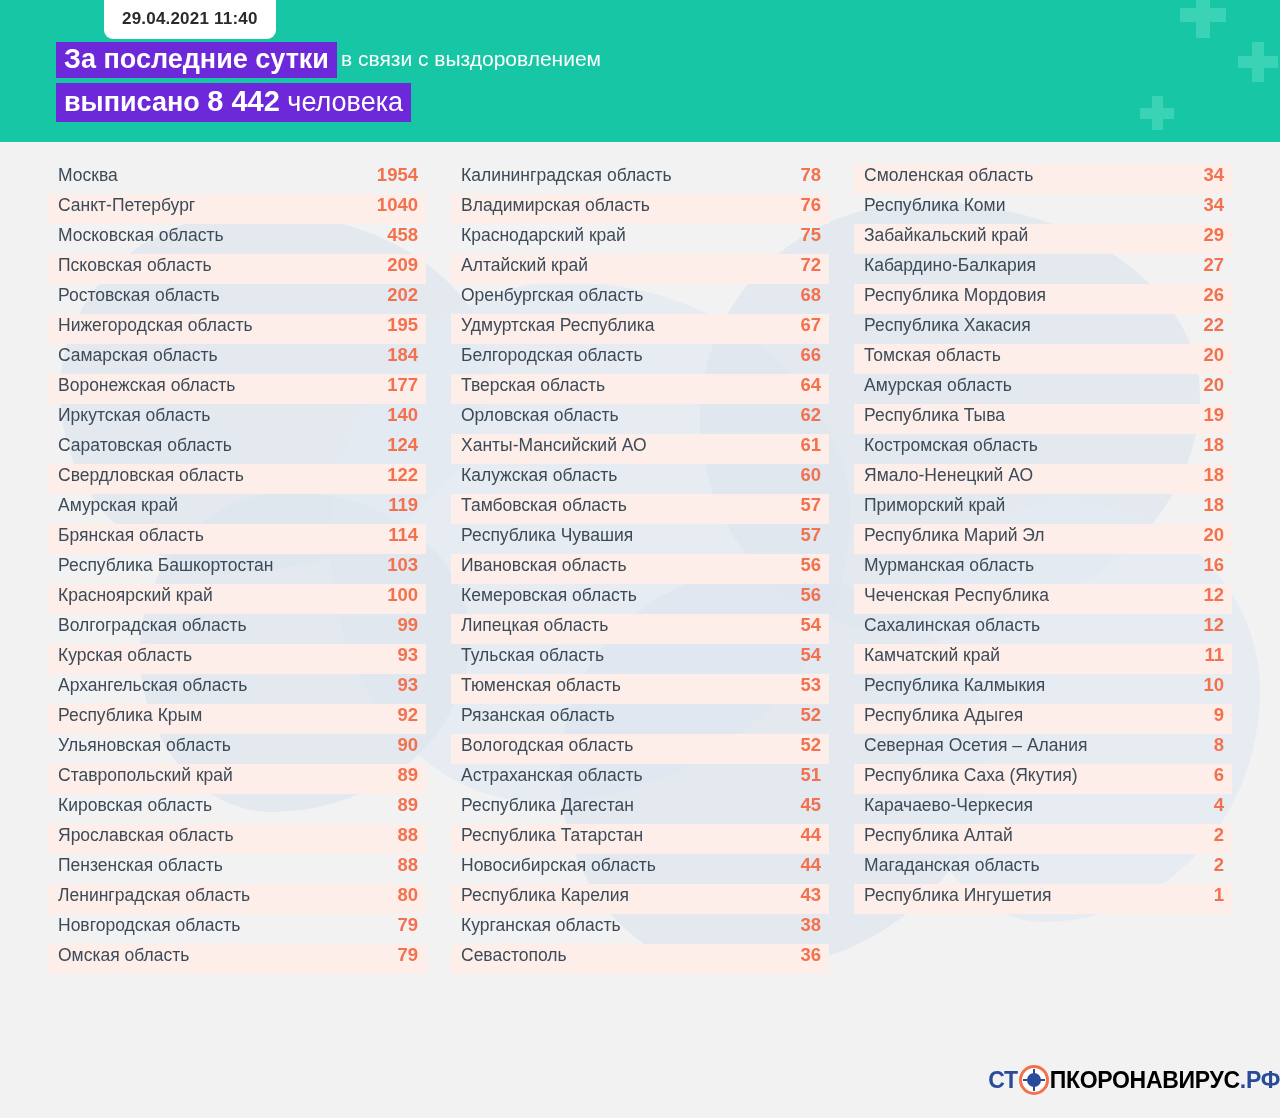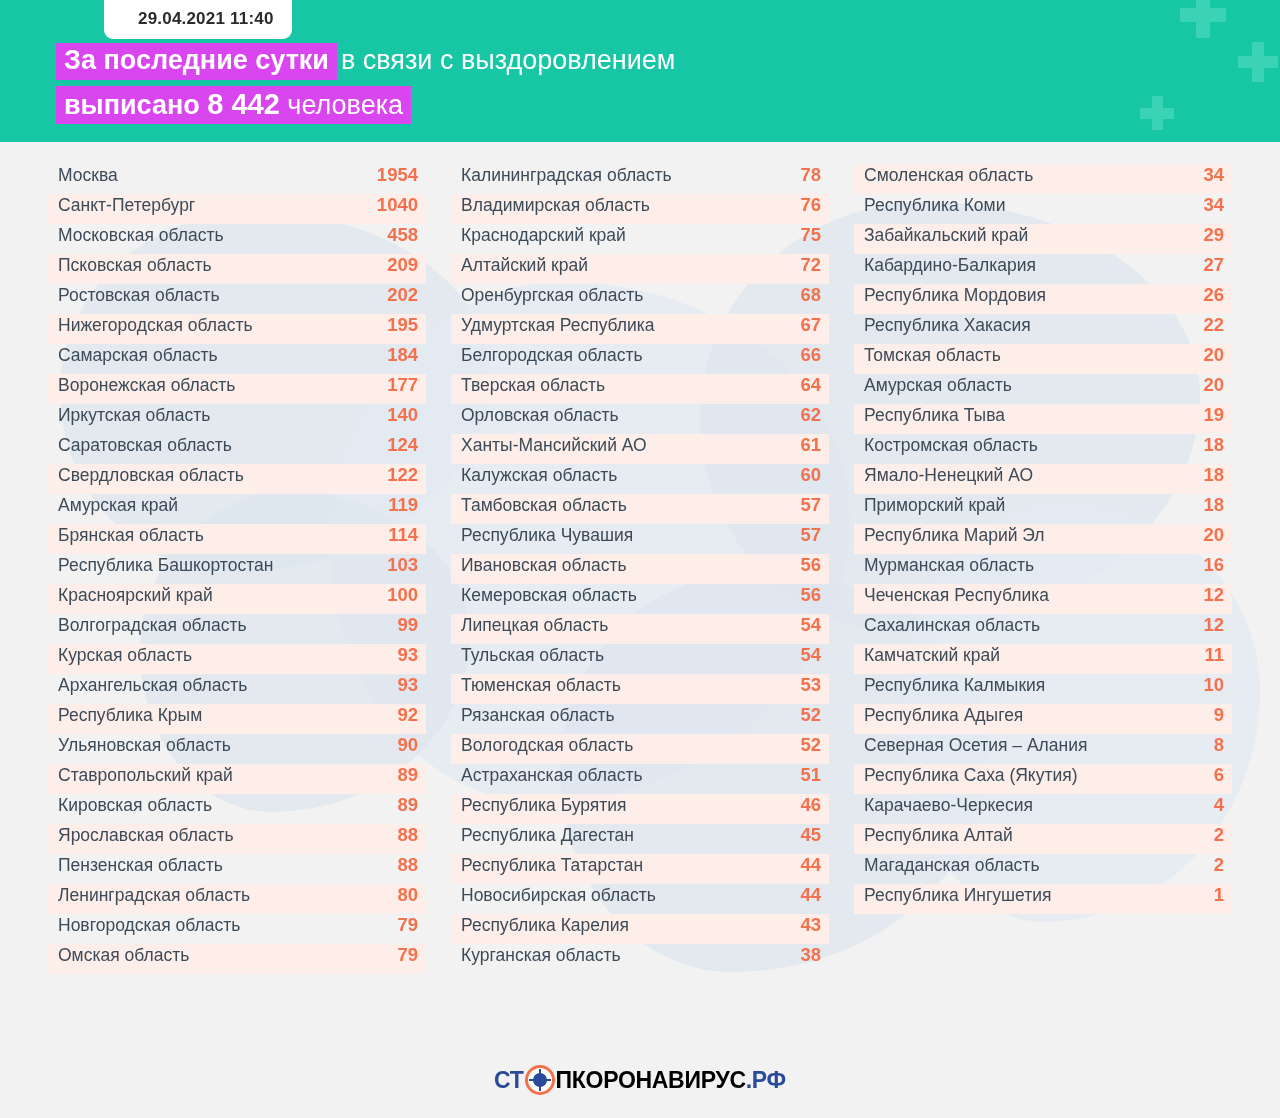--- a/index.html
+++ b/index.html
@@ -37,51 +37,51 @@
   }
 
   .date-badge {
     position: absolute;
     left: 104px;
     top: 0;
     background: #ffffff;
     color: #2b2b2b;
     font-size: 17px;
     font-weight: bold;
-    padding: 9px 18px 10px 34px;
+    padding: 9px 18px 10px 18px;
     border-bottom-left-radius: 9px;
     border-bottom-right-radius: 9px;
     letter-spacing: 0.2px;
   }
 
   .headline {
     position: absolute;
     left: 56px;
     top: 42px;
     width: 1100px;
   }
   .headline-row {
     display: block;
     margin-bottom: 5px;
     white-space: nowrap;
   }
   .hl-hi {
     display: inline-block;
-    background: #d946ef;
+    background: #6d28d9;
     color: #ffffff;
     font-size: 27px;
     font-weight: bold;
     padding: 3px 8px 5px 8px;
     line-height: 1.05;
     vertical-align: middle;
   }
   .hl-plain {
     display: inline-block;
     color: #ffffff;
-    font-size: 27px;
+    font-size: 21px;
     font-weight: normal;
     padding: 3px 2px 5px 4px;
     vertical-align: middle;
   }
 
   
   .map-bg {
     position: absolute;
     left: 0;
     top: 142px;
@@ -146,21 +146,21 @@
   
   .footer {
     position: absolute;
     left: 0;
     bottom: 0;
     width: 1280px;
     height: 76px;
     background: #f2f2f2;
     display: flex;
     align-items: center;
-    justify-content: center;
+    justify-content: flex-end;
   }
   .logo {
     display: flex;
     align-items: center;
     font-size: 23px;
     font-weight: bold;
     letter-spacing: -0.3px;
   }
   .logo .l-blue { color: #2a4a9a; }
   .logo .l-orange { color: #000000; }
@@ -424,43 +424,43 @@
           <span class="value">52</span>
         </div>
       <div class="row alt">
           <span class="region">Вологодская область</span>
           <span class="value">52</span>
         </div>
       <div class="row">
           <span class="region">Астраханская область</span>
           <span class="value">51</span>
         </div>
-      <div class="row alt">
-          <span class="region">Республика Бурятия</span>
-          <span class="value">46</span>
-        </div>
       <div class="row">
           <span class="region">Республика Дагестан</span>
           <span class="value">45</span>
         </div>
       <div class="row alt">
           <span class="region">Республика Татарстан</span>
           <span class="value">44</span>
         </div>
       <div class="row">
           <span class="region">Новосибирская область</span>
           <span class="value">44</span>
         </div>
       <div class="row alt">
           <span class="region">Республика Карелия</span>
           <span class="value">43</span>
         </div>
       <div class="row">
           <span class="region">Курганская область</span>
           <span class="value">38</span>
+        </div>
+      <div class="row alt">
+          <span class="region">Севастополь</span>
+          <span class="value">36</span>
         </div>
     </div>
 
     <div class="col">
       <div class="row alt">
           <span class="region">Смоленская область</span>
           <span class="value">34</span>
         </div>
       <div class="row">
           <span class="region">Республика Коми</span>

